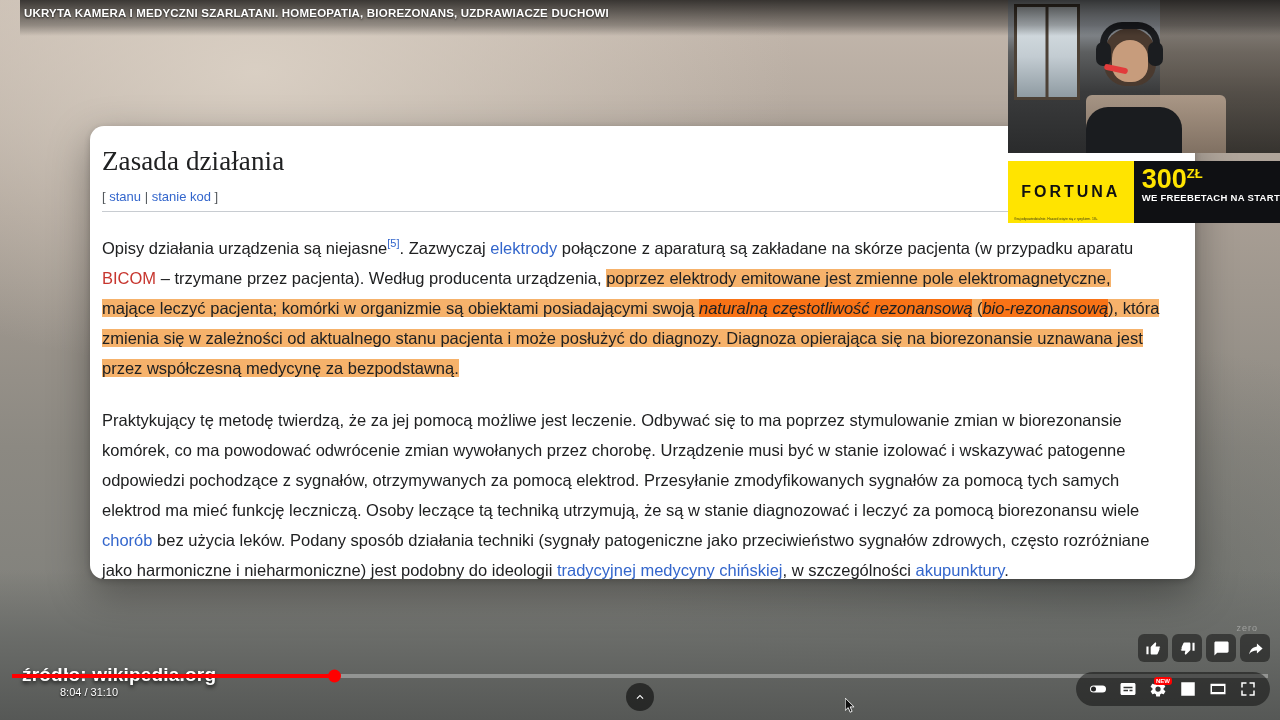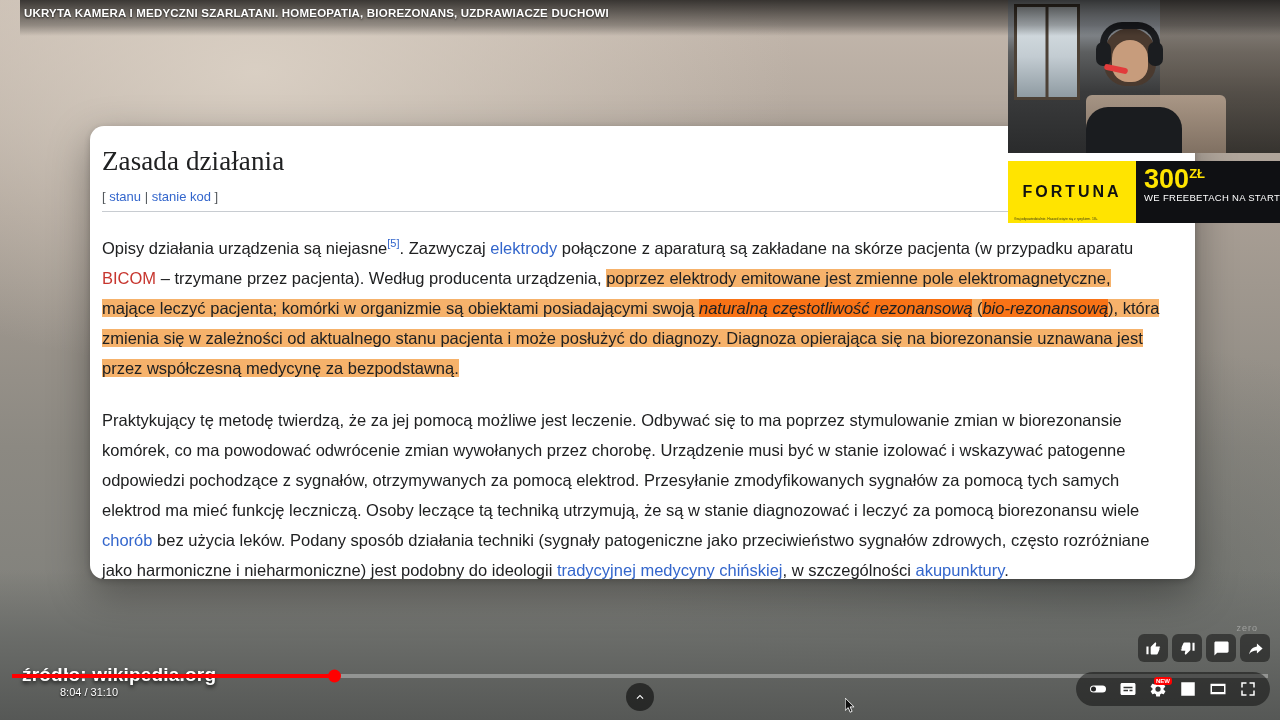--- a/index.html
+++ b/index.html
@@ -163,21 +163,21 @@
     position: absolute; left: 6px; bottom: 2px; right: 6px;
     font-size: 3.4px; line-height: 4px; color: #3b3b1a; text-align: left;
   }
   #sponsor .right {
     flex: 1; background: #0f1013; color: #fff;
     display: flex; flex-direction: column; justify-content: flex-start;
     padding-left: 8px;
   }
   #sponsor .amount { font-size: 27px; font-weight: bold; line-height: 26px; color: #ffe400; }
   #sponsor .amount sup { font-size: 13px; }
-  #sponsor .sub { font-size: 9.5px; font-weight: normal; letter-spacing: .3px; white-space: nowrap; }
+  #sponsor .sub { font-size: 9.5px; font-weight: bold; letter-spacing: .3px; white-space: nowrap; }
 
   
   #source-tag {
     position: absolute; left: 22px; bottom: 34px;
     font-size: 19px; font-weight: bold; color: #fff;
     text-shadow: 0 2px 4px rgba(0,0,0,.85);
     letter-spacing: .2px;
     z-index: 20;
   }
 

